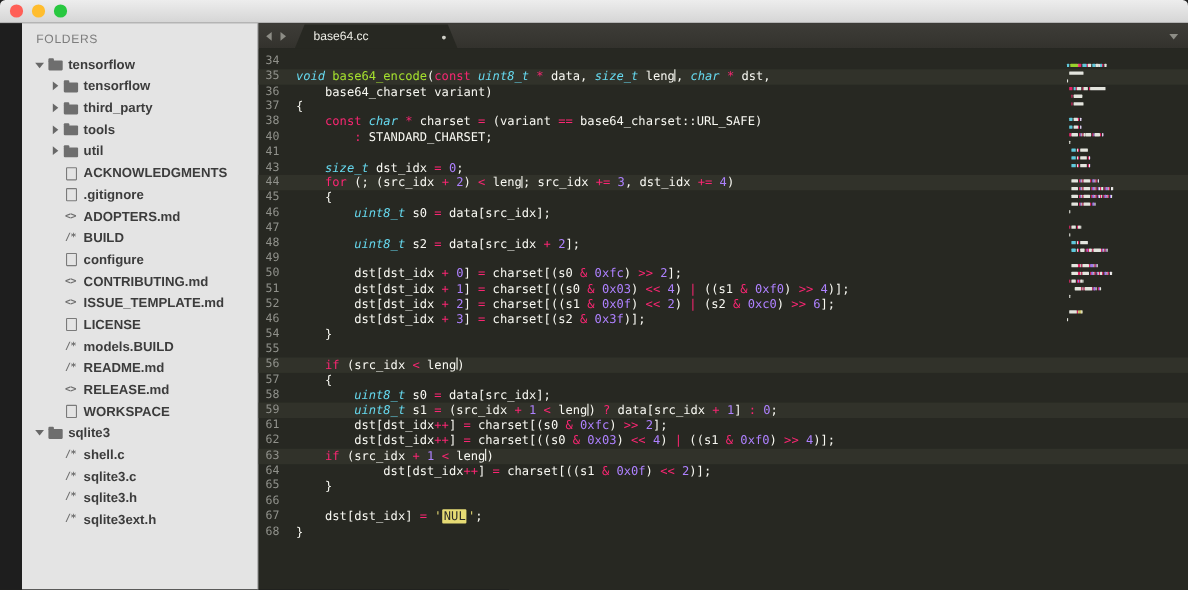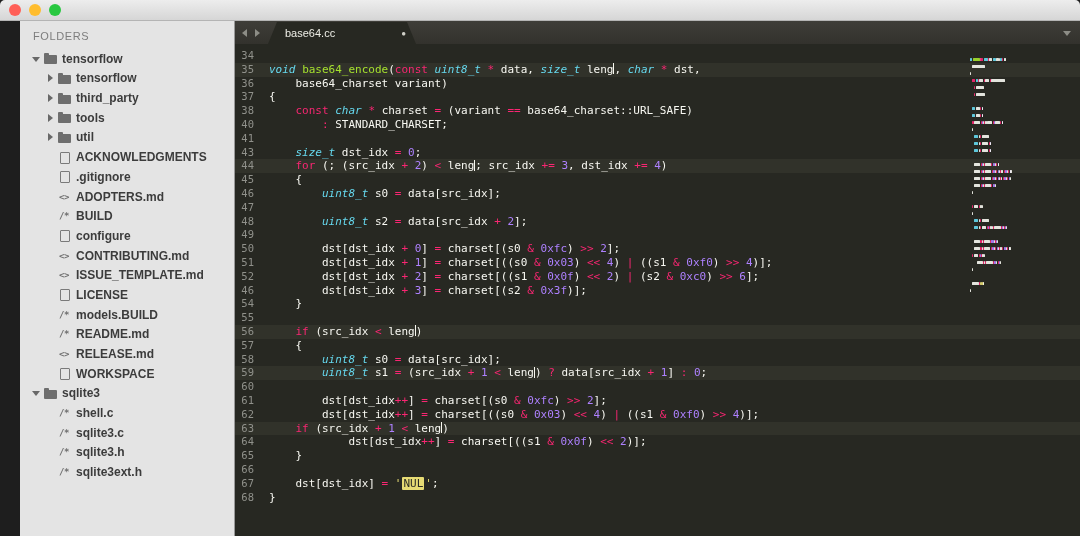--- a/index.html
+++ b/index.html
@@ -231,21 +231,20 @@
             <div class="line"><span class="ln">50</span><span class="lc"><span class="tok-p">        dst[dst_idx </span><span class="tok-o">+ </span><span class="tok-n">0</span><span class="tok-p">] </span><span class="tok-o">= </span><span class="tok-p">charset[(s0 </span><span class="tok-o">&amp; </span><span class="tok-n">0xfc</span><span class="tok-p">) </span><span class="tok-o">&gt;&gt; </span><span class="tok-n">2</span><span class="tok-p">];</span></span></div>
             <div class="line"><span class="ln">51</span><span class="lc"><span class="tok-p">        dst[dst_idx </span><span class="tok-o">+ </span><span class="tok-n">1</span><span class="tok-p">] </span><span class="tok-o">= </span><span class="tok-p">charset[((s0 </span><span class="tok-o">&amp; </span><span class="tok-n">0x03</span><span class="tok-p">) </span><span class="tok-o">&lt;&lt; </span><span class="tok-n">4</span><span class="tok-p">) </span><span class="tok-o">| </span><span class="tok-p">((s1 </span><span class="tok-o">&amp; </span><span class="tok-n">0xf0</span><span class="tok-p">) </span><span class="tok-o">&gt;&gt; </span><span class="tok-n">4</span><span class="tok-p">)];</span></span></div>
             <div class="line"><span class="ln">52</span><span class="lc"><span class="tok-p">        dst[dst_idx </span><span class="tok-o">+ </span><span class="tok-n">2</span><span class="tok-p">] </span><span class="tok-o">= </span><span class="tok-p">charset[((s1 </span><span class="tok-o">&amp; </span><span class="tok-n">0x0f</span><span class="tok-p">) </span><span class="tok-o">&lt;&lt; </span><span class="tok-n">2</span><span class="tok-p">) </span><span class="tok-o">| </span><span class="tok-p">(s2 </span><span class="tok-o">&amp; </span><span class="tok-n">0xc0</span><span class="tok-p">) </span><span class="tok-o">&gt;&gt; </span><span class="tok-n">6</span><span class="tok-p">];</span></span></div>
             <div class="line"><span class="ln">46</span><span class="lc"><span class="tok-p">        dst[dst_idx </span><span class="tok-o">+ </span><span class="tok-n">3</span><span class="tok-p">] </span><span class="tok-o">= </span><span class="tok-p">charset[(s2 </span><span class="tok-o">&amp; </span><span class="tok-n">0x3f</span><span class="tok-p">)];</span></span></div>
             <div class="line"><span class="ln">54</span><span class="lc"><span class="tok-p">    }</span></span></div>
             <div class="line"><span class="ln">55</span><span class="lc"></span></div>
             <div class="line hl"><span class="ln">56</span><span class="lc"><span class="tok-p">    </span><span class="tok-k">if </span><span class="tok-p">(src_idx </span><span class="tok-o">&lt; </span><span class="tok-p">leng</span><span class="caret"></span><span class="tok-p">)</span></span></div>
             <div class="line"><span class="ln">57</span><span class="lc"><span class="tok-p">    {</span></span></div>
             <div class="line"><span class="ln">58</span><span class="lc"><span class="tok-p">        </span><span class="tok-t">uint8_t </span><span class="tok-p">s0 </span><span class="tok-o">= </span><span class="tok-p">data[src_idx];</span></span></div>
             <div class="line hl"><span class="ln">59</span><span class="lc"><span class="tok-p">        </span><span class="tok-t">uint8_t </span><span class="tok-p">s1 </span><span class="tok-o">= </span><span class="tok-p">(src_idx </span><span class="tok-o">+ </span><span class="tok-n">1 </span><span class="tok-o">&lt; </span><span class="tok-p">leng</span><span class="caret"></span><span class="tok-p">) </span><span class="tok-o">? </span><span class="tok-p">data[src_idx </span><span class="tok-o">+ </span><span class="tok-n">1</span><span class="tok-p">] </span><span class="tok-o">: </span><span class="tok-n">0</span><span class="tok-p">;</span></span></div>
-            <div class="line"><span class="ln">60</span><span class="lc"></span></div>
             <div class="line"><span class="ln">61</span><span class="lc"><span class="tok-p">        dst[dst_idx</span><span class="tok-o">++</span><span class="tok-p">] </span><span class="tok-o">= </span><span class="tok-p">charset[(s0 </span><span class="tok-o">&amp; </span><span class="tok-n">0xfc</span><span class="tok-p">) </span><span class="tok-o">&gt;&gt; </span><span class="tok-n">2</span><span class="tok-p">];</span></span></div>
             <div class="line"><span class="ln">62</span><span class="lc"><span class="tok-p">        dst[dst_idx</span><span class="tok-o">++</span><span class="tok-p">] </span><span class="tok-o">= </span><span class="tok-p">charset[((s0 </span><span class="tok-o">&amp; </span><span class="tok-n">0x03</span><span class="tok-p">) </span><span class="tok-o">&lt;&lt; </span><span class="tok-n">4</span><span class="tok-p">) </span><span class="tok-o">| </span><span class="tok-p">((s1 </span><span class="tok-o">&amp; </span><span class="tok-n">0xf0</span><span class="tok-p">) </span><span class="tok-o">&gt;&gt; </span><span class="tok-n">4</span><span class="tok-p">)];</span></span></div>
             <div class="line hl"><span class="ln">63</span><span class="lc"><span class="tok-p">    </span><span class="tok-k">if </span><span class="tok-p">(src_idx </span><span class="tok-o">+ </span><span class="tok-n">1 </span><span class="tok-o">&lt; </span><span class="tok-p">leng</span><span class="caret"></span><span class="tok-p">)</span></span></div>
             <div class="line"><span class="ln">64</span><span class="lc"><span class="tok-p">            dst[dst_idx</span><span class="tok-o">++</span><span class="tok-p">] </span><span class="tok-o">= </span><span class="tok-p">charset[((s1 </span><span class="tok-o">&amp; </span><span class="tok-n">0x0f</span><span class="tok-p">) </span><span class="tok-o">&lt;&lt; </span><span class="tok-n">2</span><span class="tok-p">)];</span></span></div>
             <div class="line"><span class="ln">65</span><span class="lc"><span class="tok-p">    }</span></span></div>
             <div class="line"><span class="ln">66</span><span class="lc"></span></div>
             <div class="line"><span class="ln">67</span><span class="lc"><span class="tok-p">    dst[dst_idx] </span><span class="tok-o">= </span><span class="tok-s">'</span><span class="tok-nul">NUL</span><span class="tok-s">'</span><span class="tok-p">;</span></span></div>
             <div class="line"><span class="ln">68</span><span class="lc"><span class="tok-p">}</span></span></div>
           </div>
         <div class="minimap" id="minimap">

